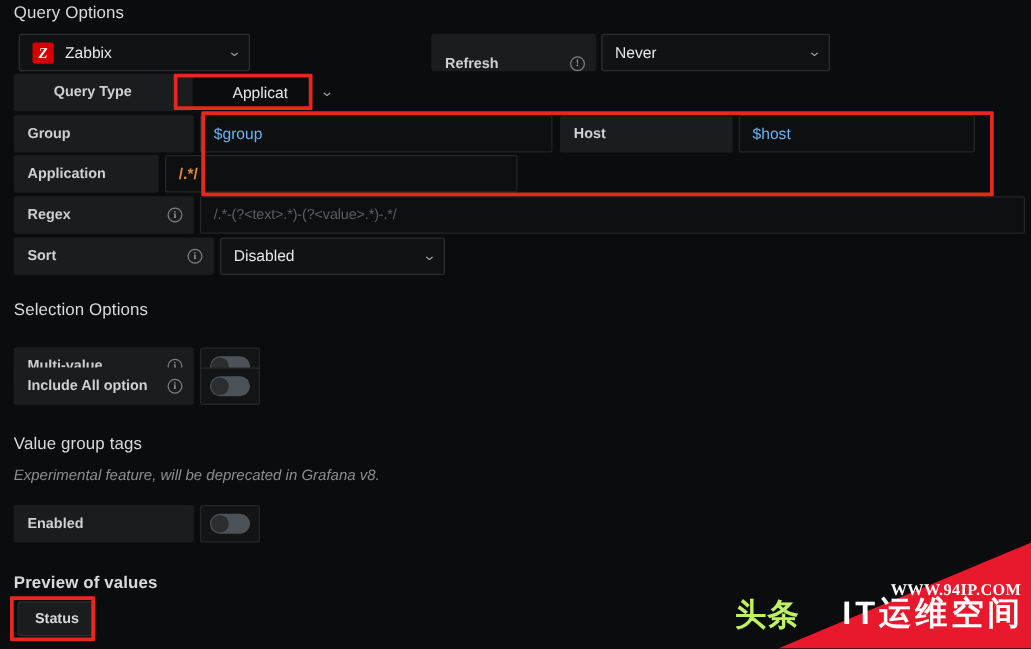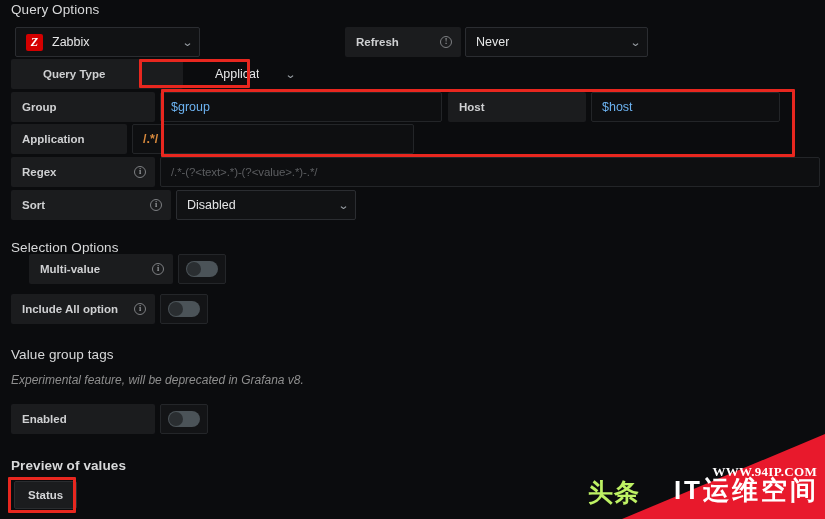--- a/index.html
+++ b/index.html
@@ -219,32 +219,32 @@
 
   <div class="row" style="left:11px; top:27px;">
     <div class="ctl" style="width:185px; margin-left:4px;">
       <span class="zbx-logo">Z</span>
       <span class="val">Zabbix</span>
       <span class="caret">⌄</span>
     </div>
   </div>
 
   <div class="row" style="left:345px; top:27px;">
-    <div class="label-cell" style="width:116px;">
+    <div class="label-cell" style="width:132px;align-items:flex-end;">
       <span class="txt">Refresh</span>
       <span class="info-ico clock-ico"></span>
     </div>
     <div class="ctl" style="width:183px; margin-left:4px;">
       <span class="val">Never</span>
       <span class="caret">⌄</span>
     </div>
   </div>
 
   <div class="row" style="left:11px; top:59px;">
-    <div class="label-cell" style="width:172px;padding-left:32px;">
+    <div class="label-cell" style="width:143px;padding-left:32px;">
       <span class="txt">Query Type</span>
     </div>
     <div class="ctl flat" style="width:99px; margin-left:21px; border-color:transparent; background:transparent;">
       <span class="val">Applicat</span>
       <span class="caret">⌄</span>
     </div>
   </div>
 
   <div class="row" style="left:11px; top:92px;">
     <div class="label-cell" style="width:144px;">
@@ -289,21 +289,21 @@
       <span class="info-ico"></span>
     </div>
     <div class="ctl" style="width:180px; margin-left:5px;">
       <span class="val">Disabled</span>
       <span class="caret">⌄</span>
     </div>
   </div>
 
   <div class="section-title" style="left:11px; top:240px;">Selection Options</div>
 
-  <div class="row" style="left:11px; top:254px;margin-left:18px;">
+  <div class="row" style="left:11px; top:278px;">
     <div class="label-cell" style="width:144px;">
       <span class="txt">Multi-value</span>
       <span class="info-ico"></span>
     </div>
     <div class="toggle-wrap" style="margin-left:5px;">
       <div class="toggle"></div>
     </div>
   </div>
 
   <div class="row" style="left:11px; top:294px;">

